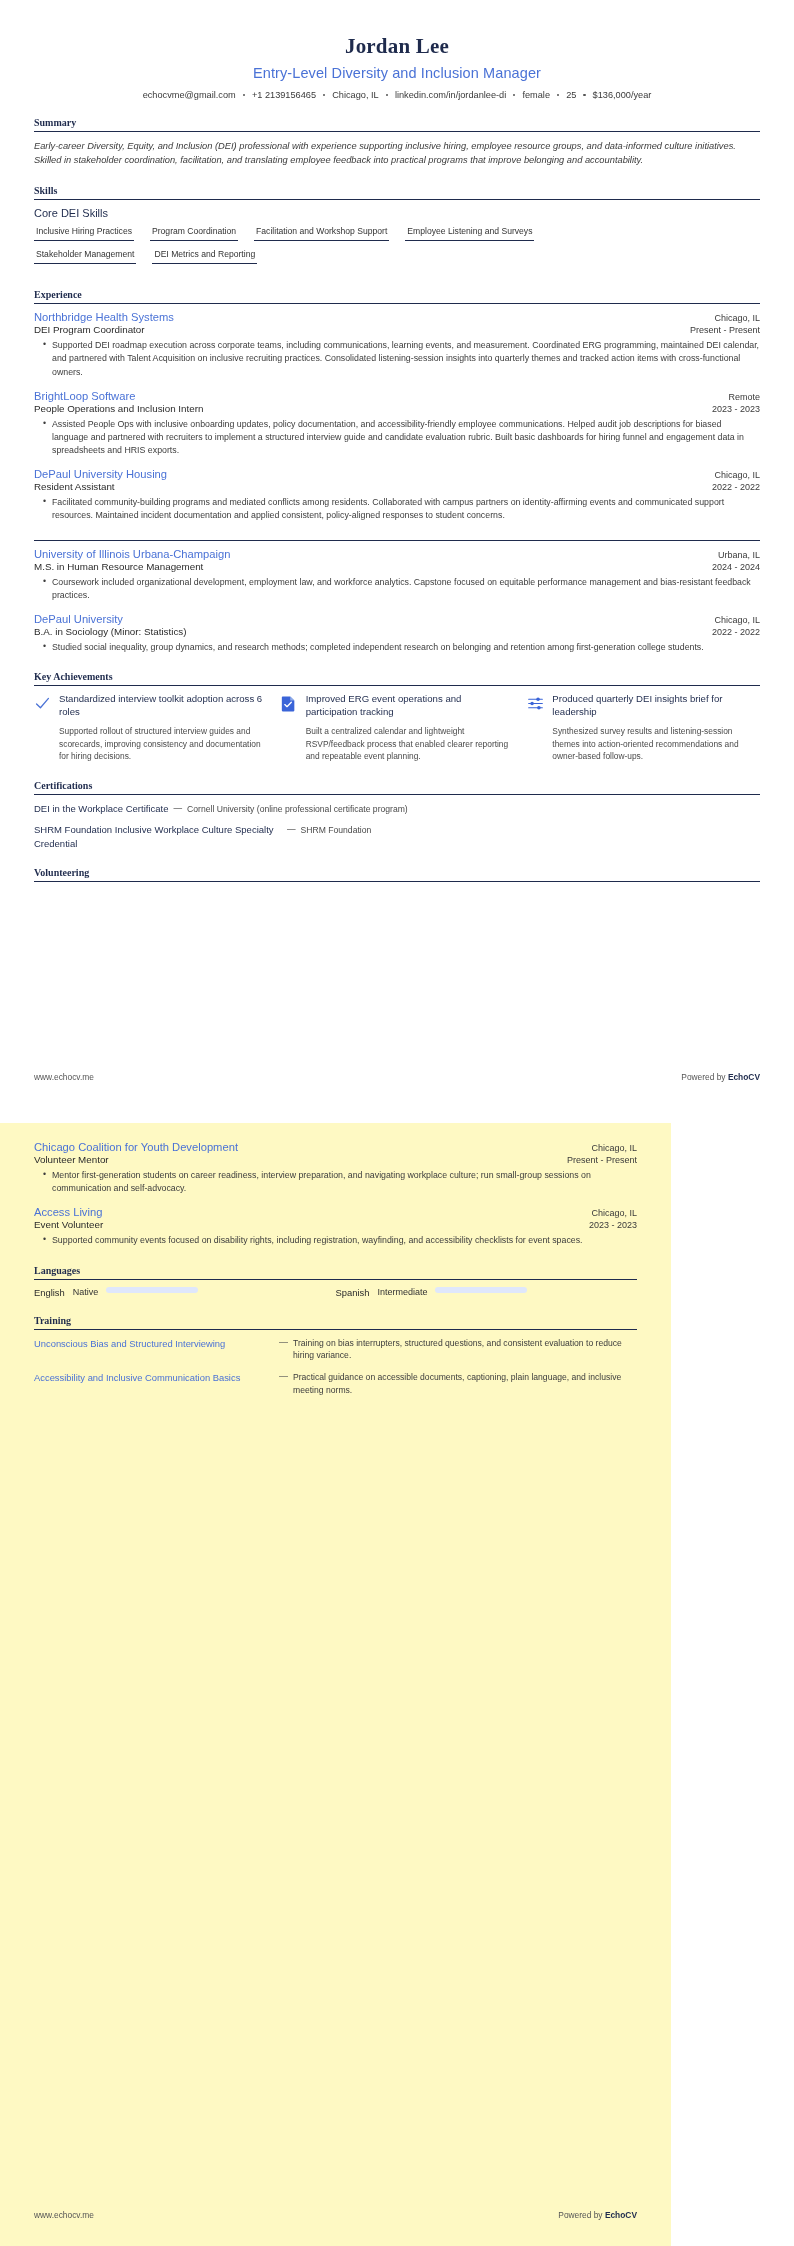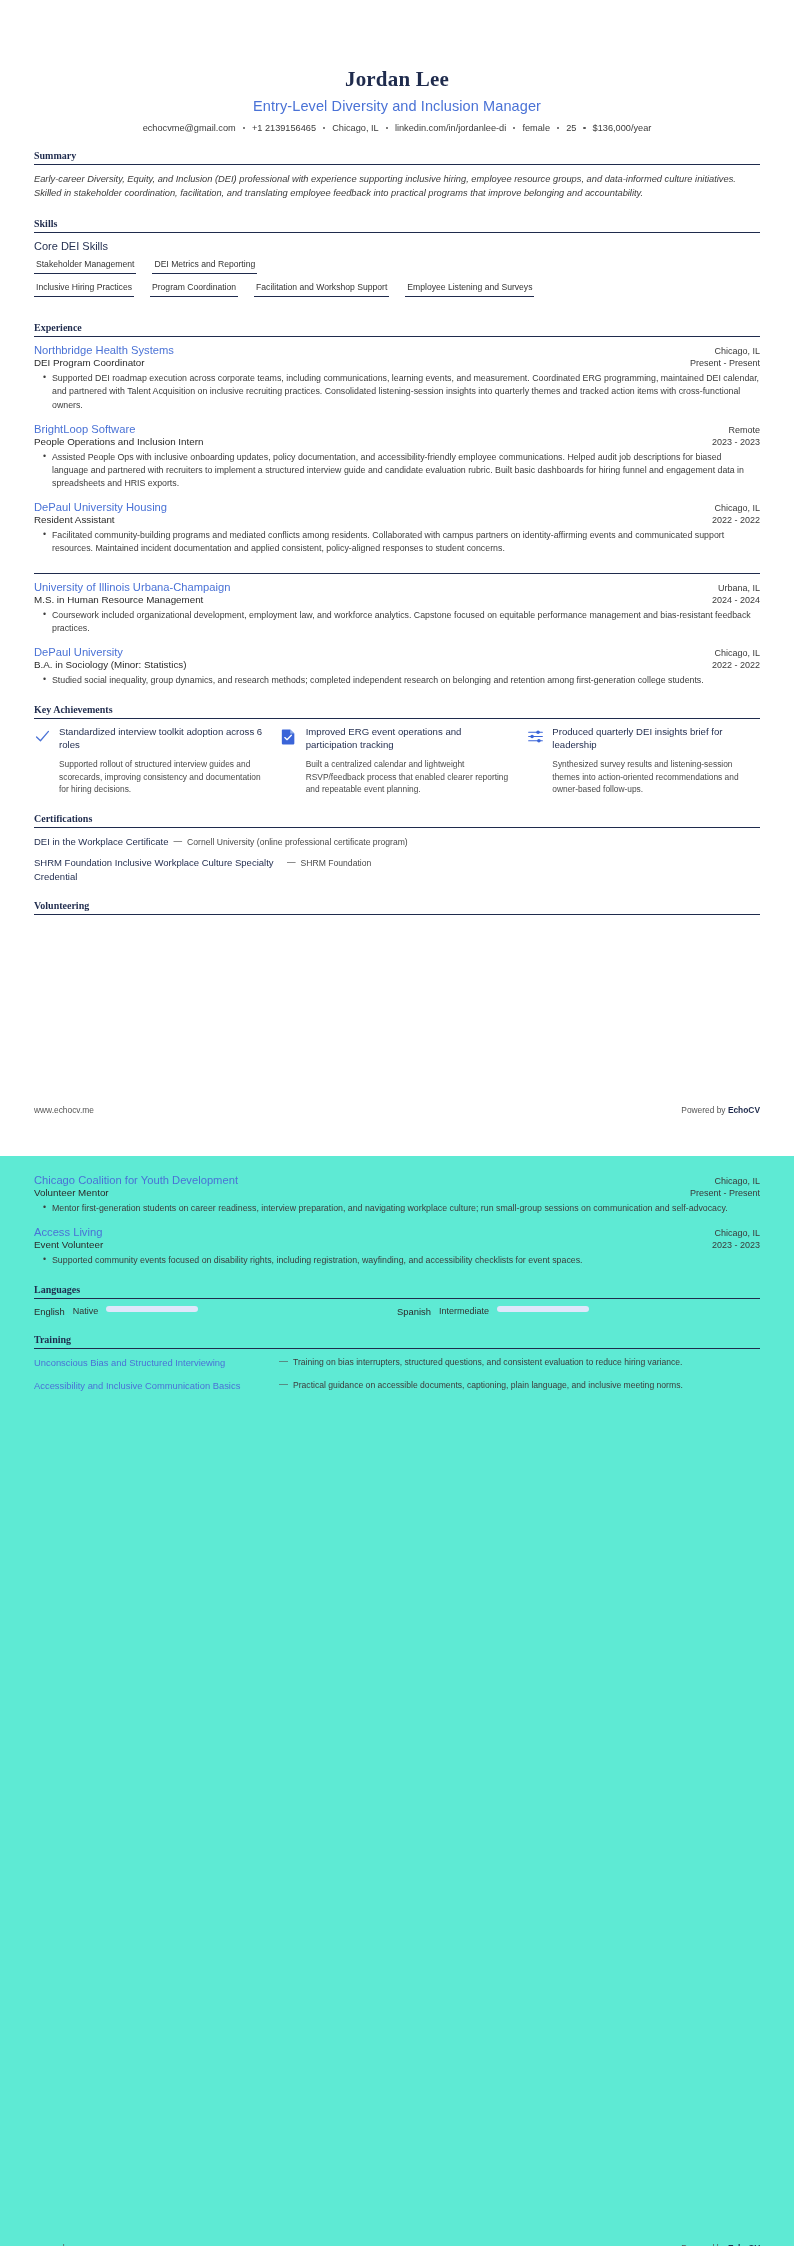--- a/index.html
+++ b/index.html
@@ -9,26 +9,25 @@
     background: #ffffff;
     font-family: "Liberation Sans", sans-serif;
     color: #2b2b2b;
   }
   .page {
     width: 794px;
     min-height: 1123px;
     background: #fff;
     position: relative;
     padding: 4px 34px;
-    margin-top: 33px;
   }
   .page-2 {
-    width: 794px;
+    width: 671px;
     min-height: 1123px;
-    background: #5eead4;
+    background: #fef9c3;
     position: relative;
     padding: 0 34px;
   }
 
   
   .hdr { padding-top: 30px; text-align: center; }
   .name {
     font-family: "Liberation Serif", serif;
     font-weight: bold;
     font-size: 21px;
@@ -299,28 +298,28 @@
     <div class="sec-title">Summary</div>
     <div class="sec-rule"></div>
     <div class="summary">Early-career Diversity, Equity, and Inclusion (DEI) professional with experience supporting inclusive hiring, employee resource groups, and data-informed culture initiatives. Skilled in stakeholder coordination, facilitation, and translating employee feedback into practical programs that improve belonging and accountability.</div>
   </div>
 
   <div class="sec">
     <div class="sec-title">Skills</div>
     <div class="sec-rule"></div>
     <div class="skills-cat">Core DEI Skills</div>
     <div class="skill-row">
-      <span class="skill">Stakeholder Management</span>
-      <span class="skill">DEI Metrics and Reporting</span>
-    </div>
-    <div class="skill-row">
       <span class="skill">Inclusive Hiring Practices</span>
       <span class="skill">Program Coordination</span>
       <span class="skill">Facilitation and Workshop Support</span>
       <span class="skill">Employee Listening and Surveys</span>
+    </div>
+    <div class="skill-row">
+      <span class="skill">Stakeholder Management</span>
+      <span class="skill">DEI Metrics and Reporting</span>
     </div>
   </div>
 
   <div class="sec">
     <div class="sec-title">Experience</div>
     <div class="sec-rule"></div>
 
     <div class="entry">
       <div class="entry-top">
         <span class="org">Northbridge Health Systems</span>

